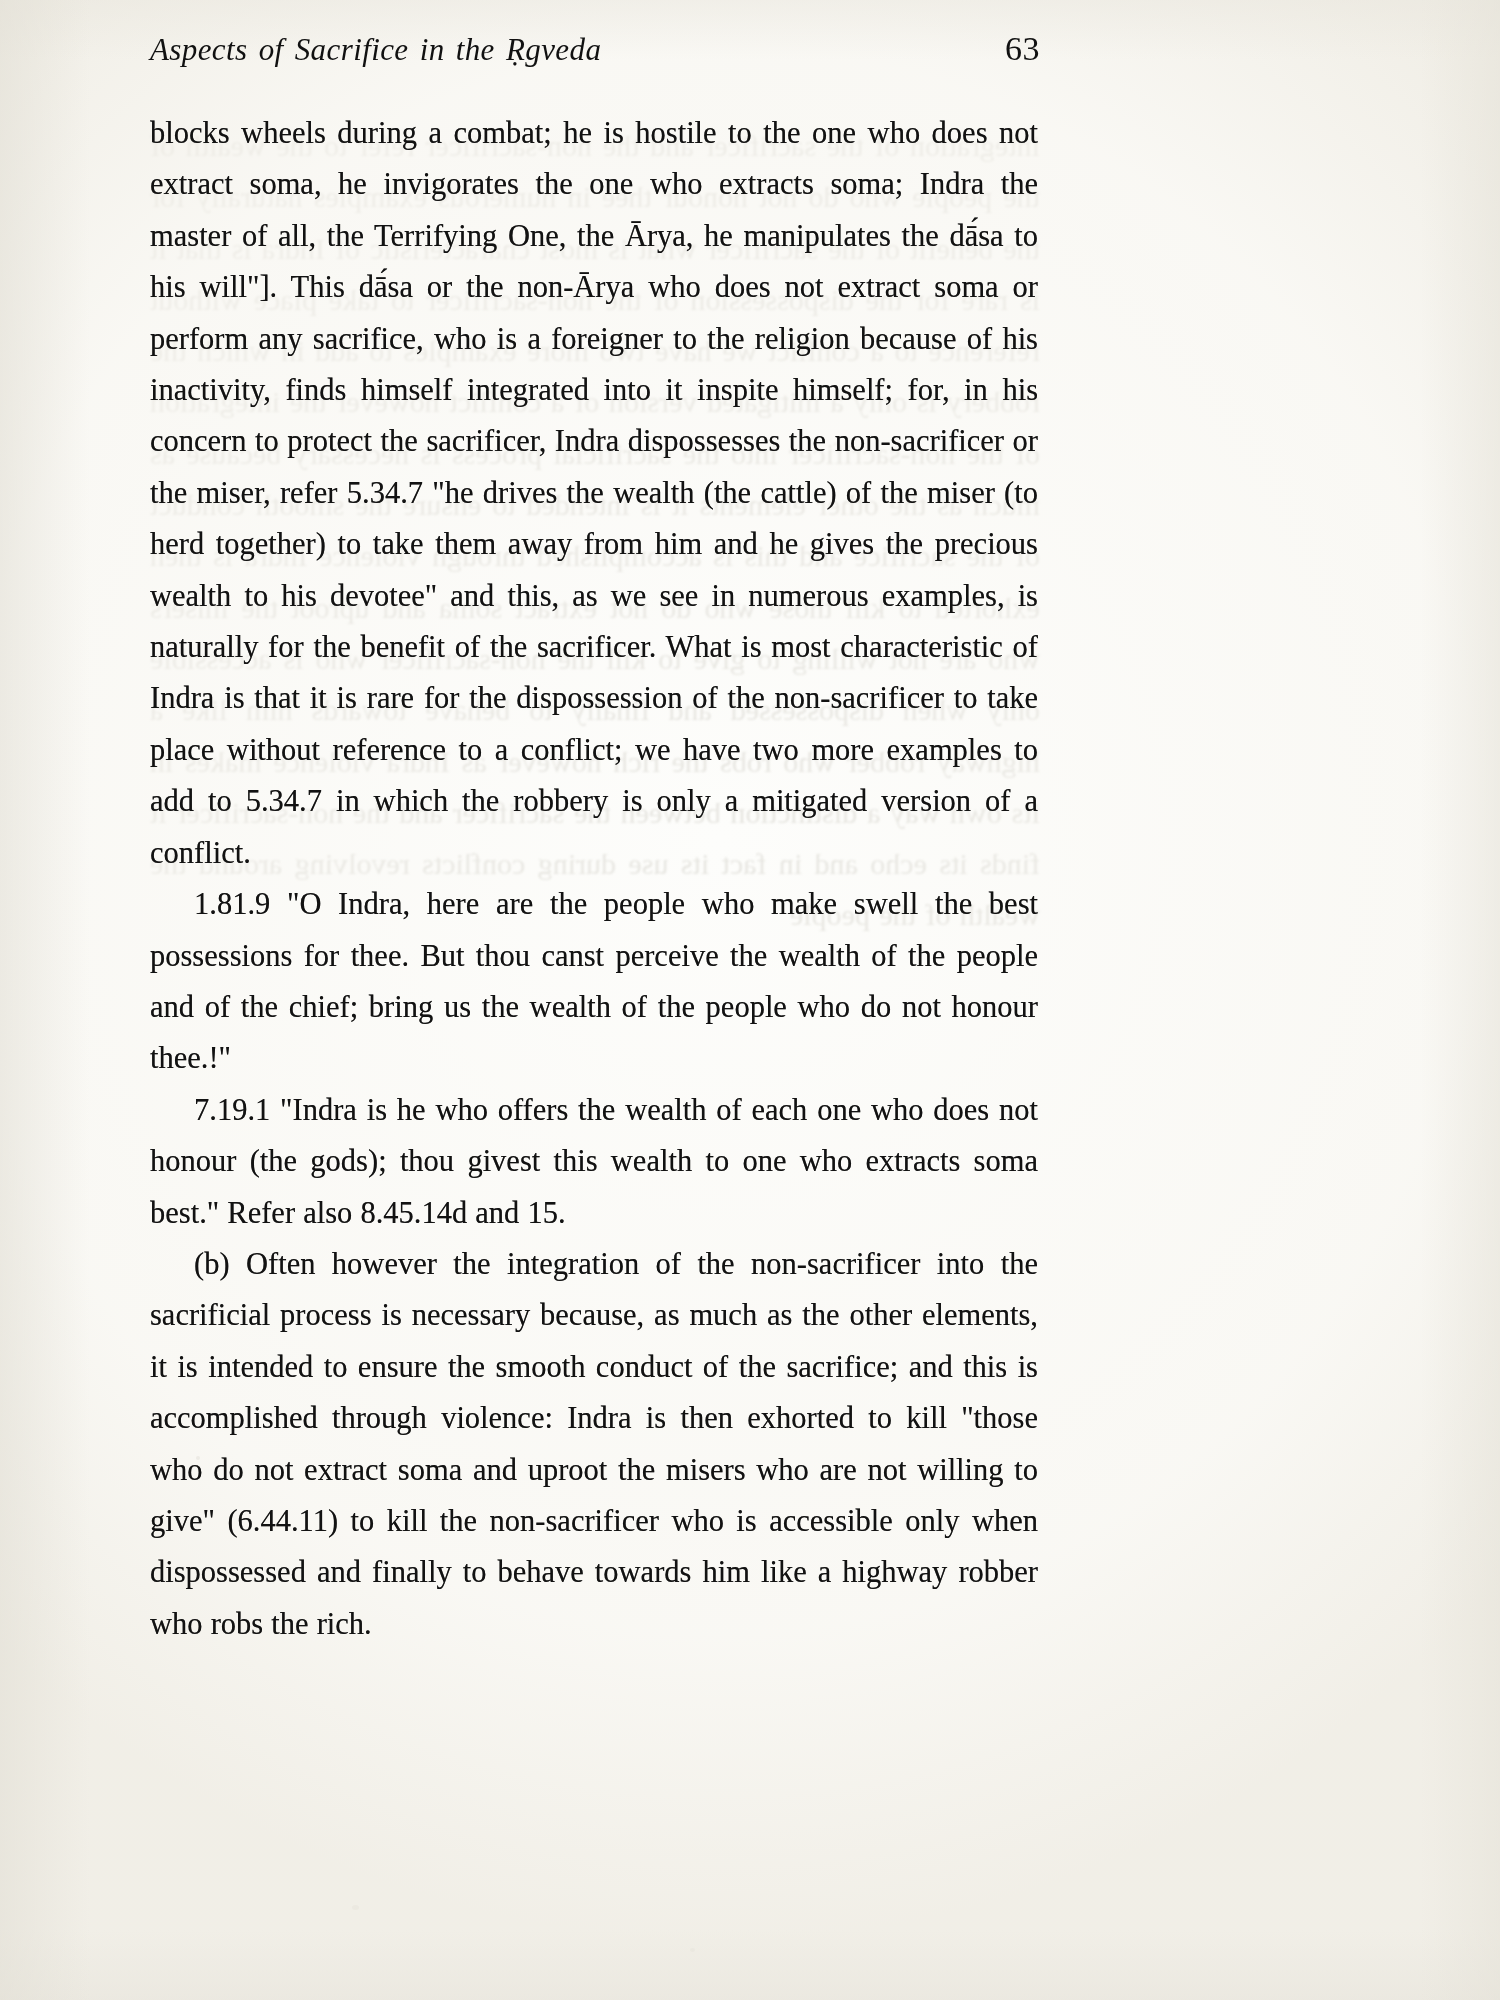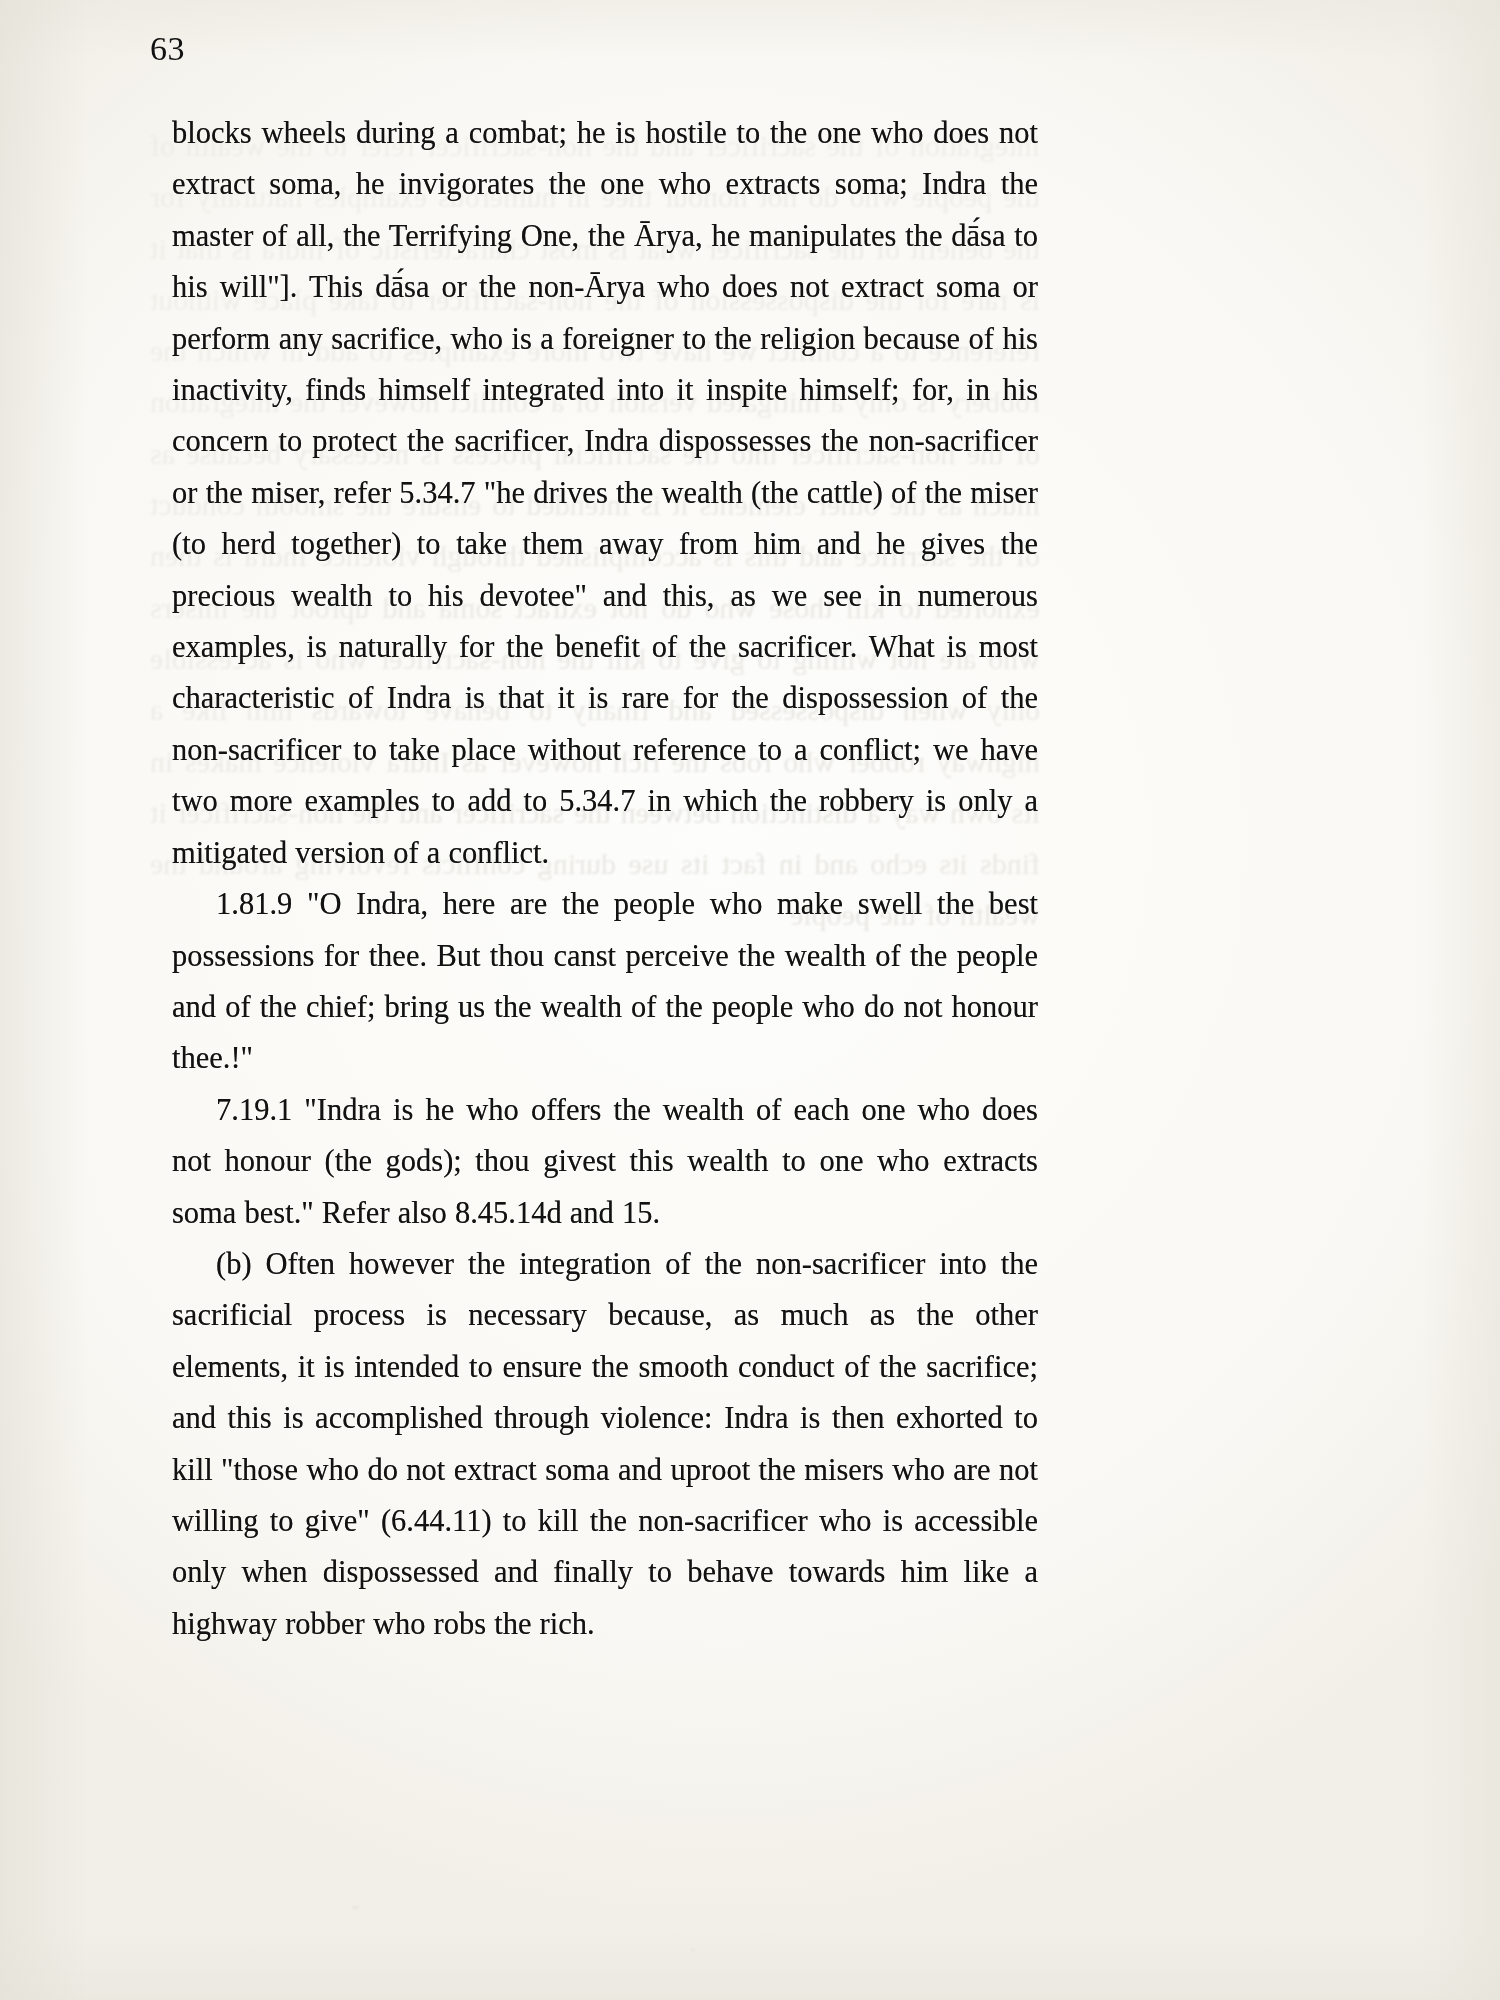--- a/index.html
+++ b/index.html
@@ -107,39 +107,39 @@
     word-spacing: 0.5px;
   }
 
   .para.indent {
     text-indent: 44px;
   }
 
   
   .para {
     text-shadow: 0 0 0.45px rgba(0,0,0,0.55);
-    margin-left: 22px;
   }
 
   .speck {
     position: absolute;
     background: rgba(120,115,100,0.20);
     border-radius: 50%;
     z-index: 2;
     pointer-events: none;
   }
 </style>
 </head>
 <body>
 
 <div class="page">
 
   <div class="bleed">integration of the sacrificer and the non-sacrificer refer to the wealth of the people who do not honour thee in numerous examples naturally for the benefit of the sacrificer what is most characteristic of Indra is that it is rare for the dispossession of the non-sacrificer to take place without reference to a conflict we have two more examples to add in which the robbery is only a mitigated version of a conflict however the integration of the non-sacrificer into the sacrificial process is necessary because as much as the other elements it is intended to ensure the smooth conduct of the sacrifice and this is accomplished through violence Indra is then exhorted to kill those who do not extract soma and uproot the misers who are not willing to give to kill the non-sacrificer who is accessible only when dispossessed and finally to behave towards him like a highway robber who robs the rich however as Indra violence makes in its own way a distinction between the sacrificer and the non-sacrificer it finds its echo and in fact its use during conflicts revolving around the wealth of the people</div>
 
   <div class="header">
+    <div class="runninghead">Aspects of Sacrifice in the Ṛgveda</div>
     <div class="folio">63</div>
   </div>
 
   <div class="body">
     <p class="para">blocks wheels during a combat; he is hostile to the one who does not extract soma, he invigorates the one who extracts soma; Indra the master of all, the Terrifying One, the Ārya, he manipulates the dā́sa to his will"]. This dā́sa or the non-Ārya who does not extract soma or perform any sacrifice, who is a foreigner to the religion because of his inactivity, finds himself integrated into it inspite himself; for, in his concern to protect the sacrificer, Indra dispossesses the non-sacrificer or the miser, refer 5.34.7 "he drives the wealth (the cattle) of the miser (to herd together) to take them away from him and he gives the precious wealth to his devotee" and this, as we see in numerous examples, is naturally for the benefit of the sacrificer. What is most characteristic of Indra is that it is rare for the dispossession of the non-sacrificer to take place without reference to a conflict; we have two more examples to add to 5.34.7 in which the robbery is only a mitigated version of a conflict.</p>
     <p class="para indent">1.81.9 "O Indra, here are the people who make swell the best possessions for thee. But thou canst  perceive the wealth of the people and of the chief; bring us the wealth of the people who do not honour thee.!"</p>
     <p class="para indent">7.19.1 "Indra is he who offers the wealth of each one who does not honour (the gods); thou givest this wealth to one who extracts soma best." Refer also 8.45.14d and 15.</p>
     <p class="para indent">(b) Often however the integration of the non-sacrificer into the sacrificial process is necessary because, as much as the other elements, it is intended to ensure the smooth conduct of the sacrifice; and this is accomplished through violence: Indra is then exhorted to kill "those who do not extract soma and uproot the misers who are not willing to give" (6.44.11) to kill the non-sacrificer who is accessible only when dispossessed and finally to behave towards him like a highway robber who robs the rich.</p>
   </div>
 

